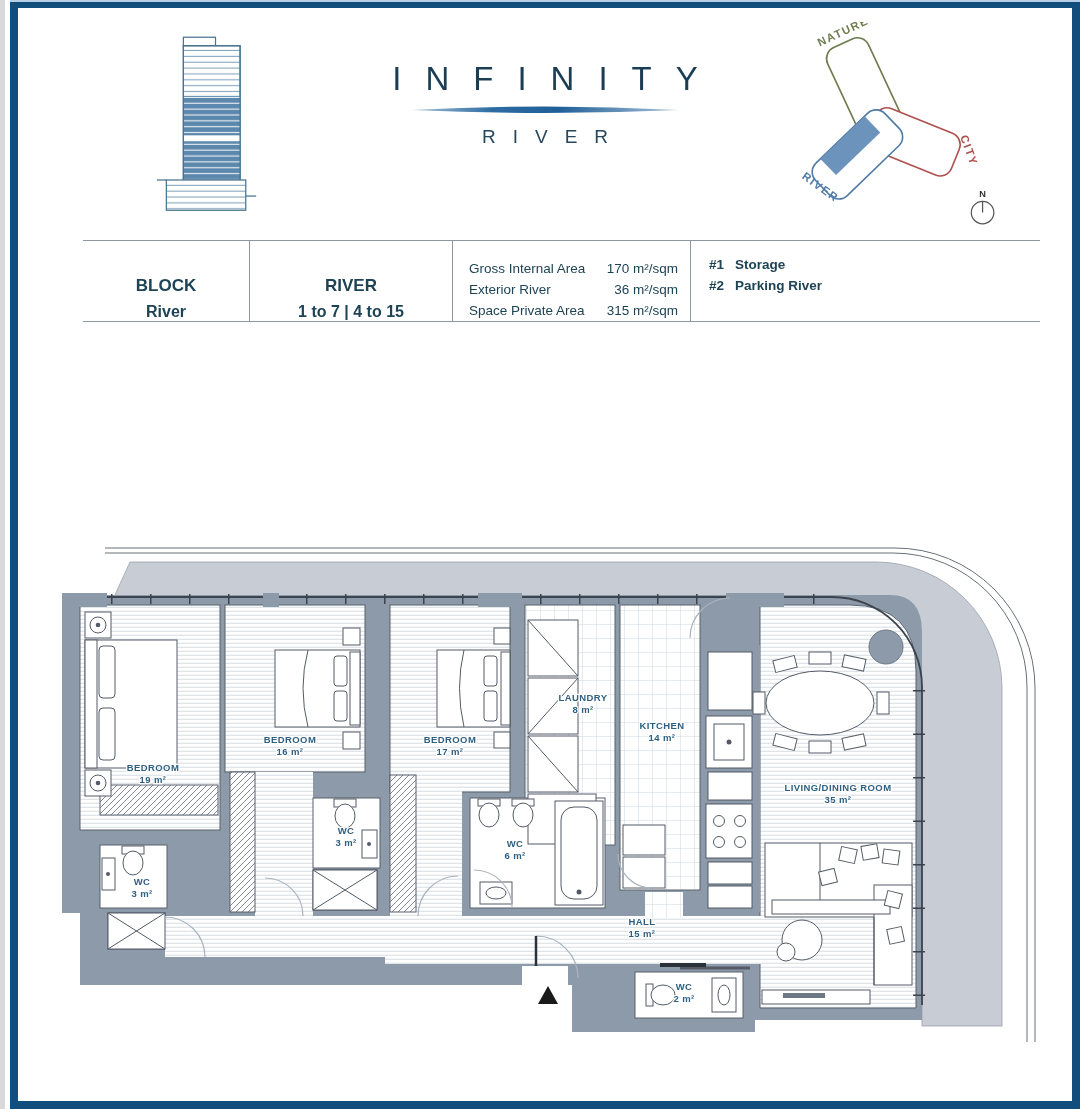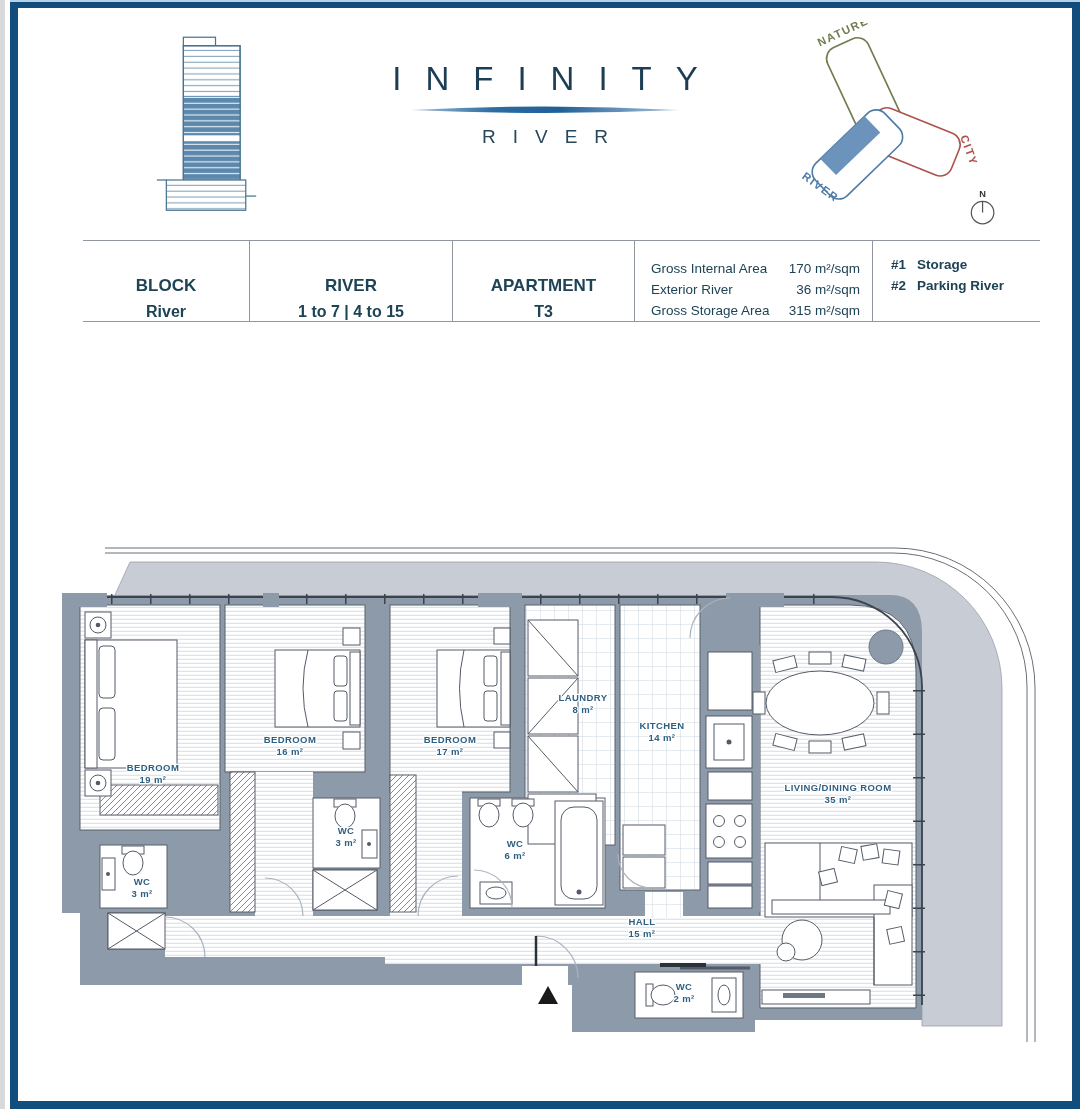--- a/index.html
+++ b/index.html
@@ -104,35 +104,31 @@
 
   <div class="info-table">
     <div class="col c1">
       <div class="cell-label">BLOCK</div>
       <div class="cell-value">River</div>
     </div>
     <div class="col c2">
       <div class="cell-label">RIVER</div>
       <div class="cell-value">1 to 7 | 4 to 15</div>
     </div>
-    <div class="col c3">
-      <div class="cell-label">APARTMENT</div>
-      <div class="cell-value">T3</div>
-    </div>
     <div class="col c4">
       <div class="area-row">
         <span>Gross Internal Area</span>
         <span>170 m²/sqm</span>
       </div>
       <div class="area-row">
         <span>Exterior River</span>
         <span>36 m²/sqm</span>
       </div>
       <div class="area-row">
-        <span>Gross Storage Area</span>
+        <span>Space Private Area</span>
         <span>315 m²/sqm</span>
       </div>
     </div>
     <div class="col c5">
       <div class="extra-row">
         <span class="num">#1</span>
         <span>Storage</span>
       </div>
       <div class="extra-row">
         <span class="num">#2</span>

